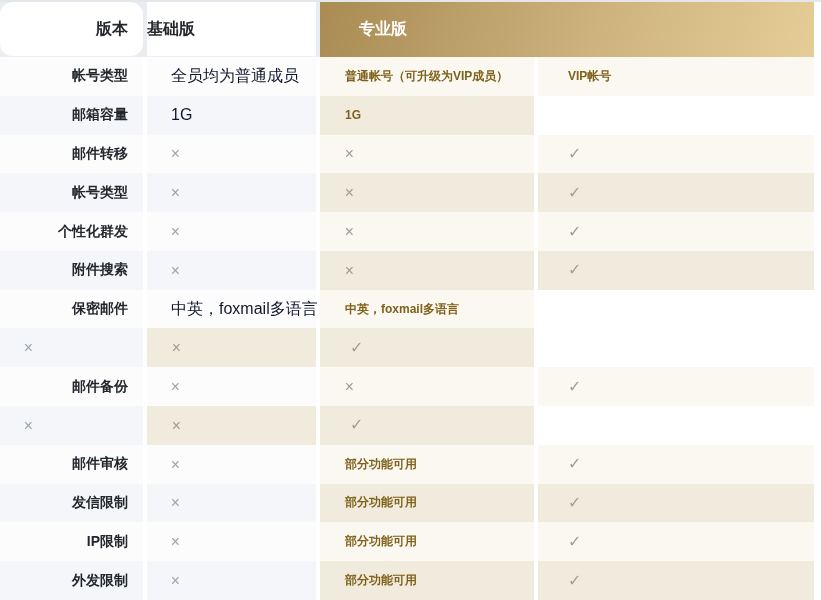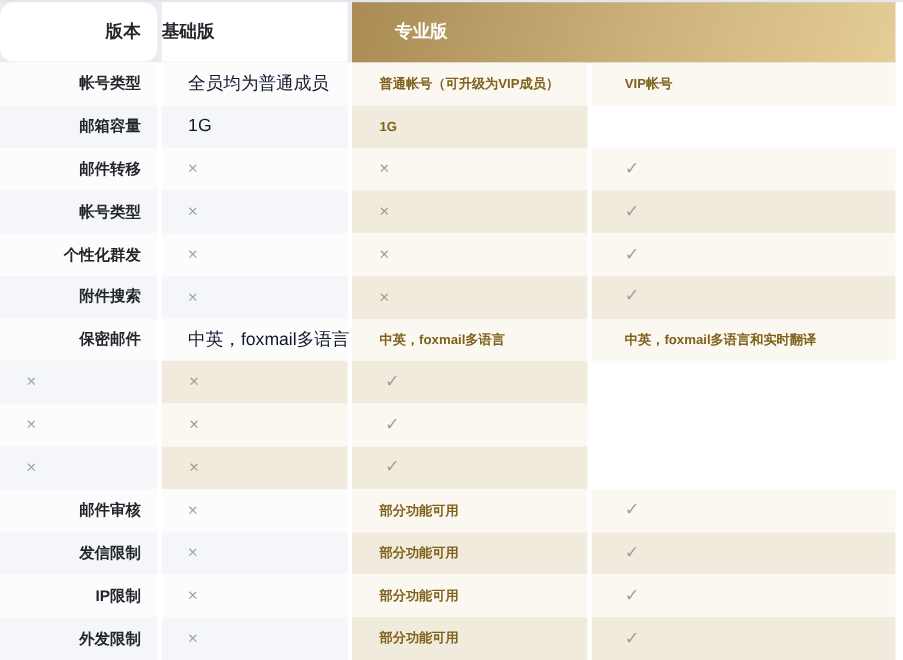--- a/index.html
+++ b/index.html
@@ -168,38 +168,38 @@
   <div class="row">
     <div class="cell cell-label">
       <span class="label">保密邮件</span>
     </div>
     <div class="cell cell-basic">
       <span class="val-text">中英，foxmail多语言</span>
     </div>
     <div class="cell cell-pro">
       <span class="val-text">中英，foxmail多语言</span>
     </div>
-    <div class="cell cell-vip">
-      <span class="val-text">中英，foxmail多语言和实时翻译</span>
-    </div>
-  </div>
-
-  <div class="row">
-    <div class="cell cell-basic">
-      <span class="mark mark-cross">×</span>
-    </div>
-    <div class="cell cell-pro">
-      <span class="mark mark-cross">×</span>
-    </div>
-    <div class="cell cell-vip">
-      <span class="mark mark-check">✓</span>
-    </div>
-  </div>
-
-  <div class="row">
+  </div>
+
+  <div class="row">
+    <div class="cell cell-basic">
+      <span class="mark mark-cross">×</span>
+    </div>
+    <div class="cell cell-pro">
+      <span class="mark mark-cross">×</span>
+    </div>
+    <div class="cell cell-vip">
+      <span class="mark mark-check">✓</span>
+    </div>
+  </div>
+
+  <div class="row">
+    <div class="cell cell-label">
+      <span class="label">邮件备份</span>
+    </div>
     <div class="cell cell-basic">
       <span class="mark mark-cross">×</span>
     </div>
     <div class="cell cell-pro">
       <span class="mark mark-cross">×</span>
     </div>
     <div class="cell cell-vip">
       <span class="mark mark-check">✓</span>
     </div>
   </div>

